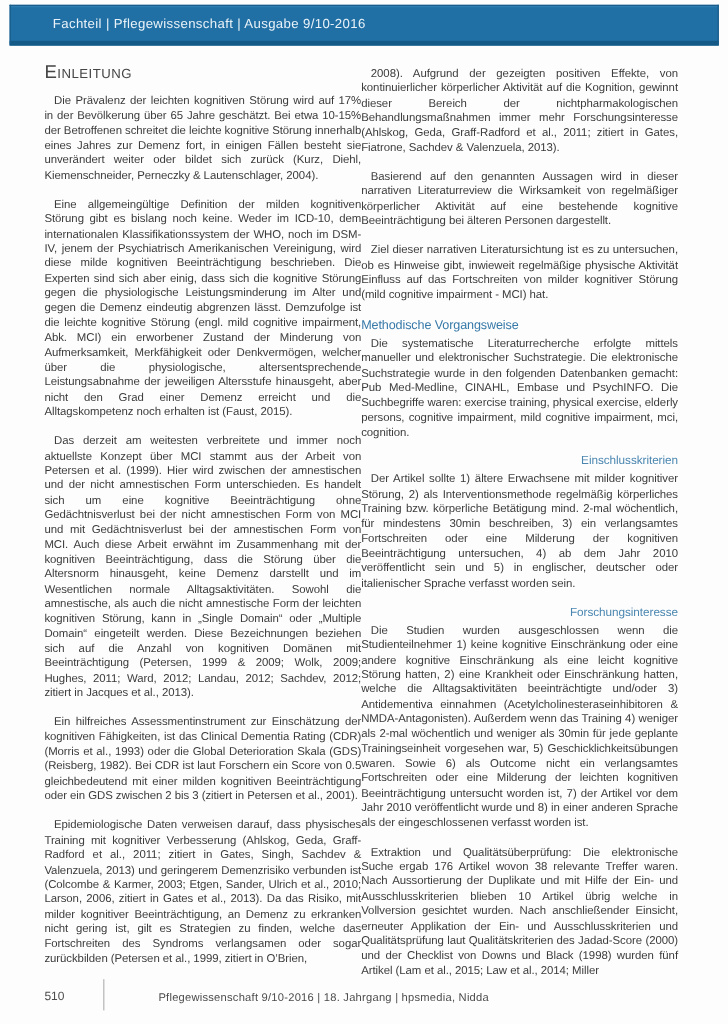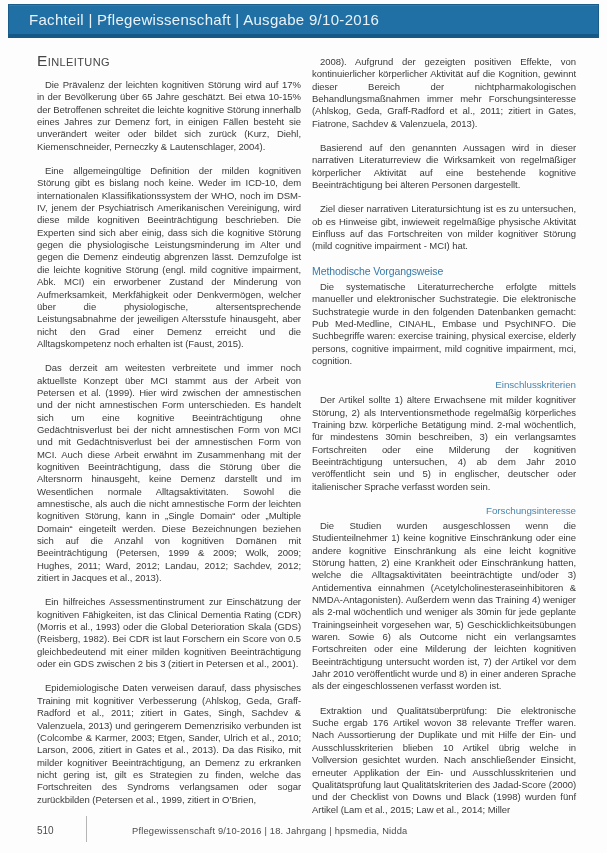--- a/index.html
+++ b/index.html
@@ -16,28 +16,28 @@
   .header-bar{
     position:absolute;left:8px;top:4px;right:8px;height:29px;
     background:#2170a5;
     border:1px solid #1a5c8a;
     border-bottom:4px solid #155a87;
     box-shadow:inset 0 1px 0 #2d7cb1;
     display:flex;align-items:center;
   }
   .header-bar .header-text{
     color:#e9f2f8;
-    font-size:15px;
+    font-size:11px;
     letter-spacing:0.3px;
-    padding-left:20px;
+    padding-left:35px;
   }
   
   .content{
     position:absolute;top:52px;left:37px;right:30px;
-    display:flex;gap:11px;
+    display:flex;
   }
   .col{width:264px;}
   .article-heading{
     font-variant:small-caps;
     font-size:15.5px;
     font-weight:400;
     color:#454545;
     letter-spacing:0.4px;
     margin:0 0 9px 0;
   }

